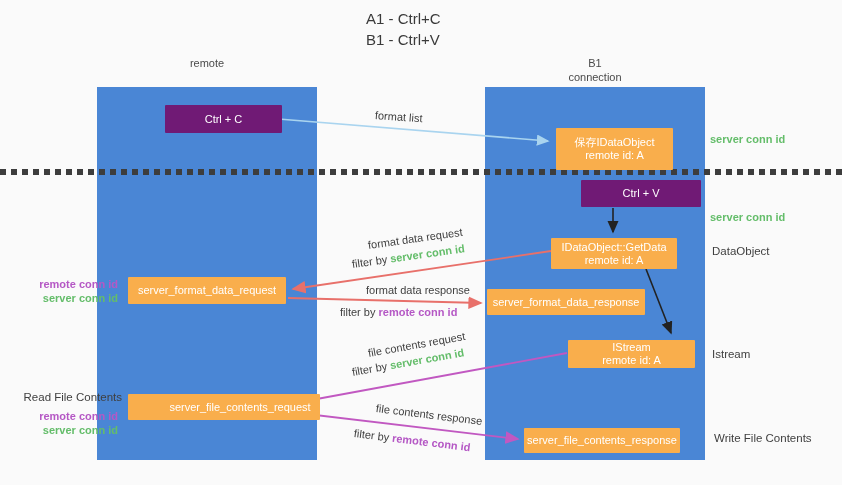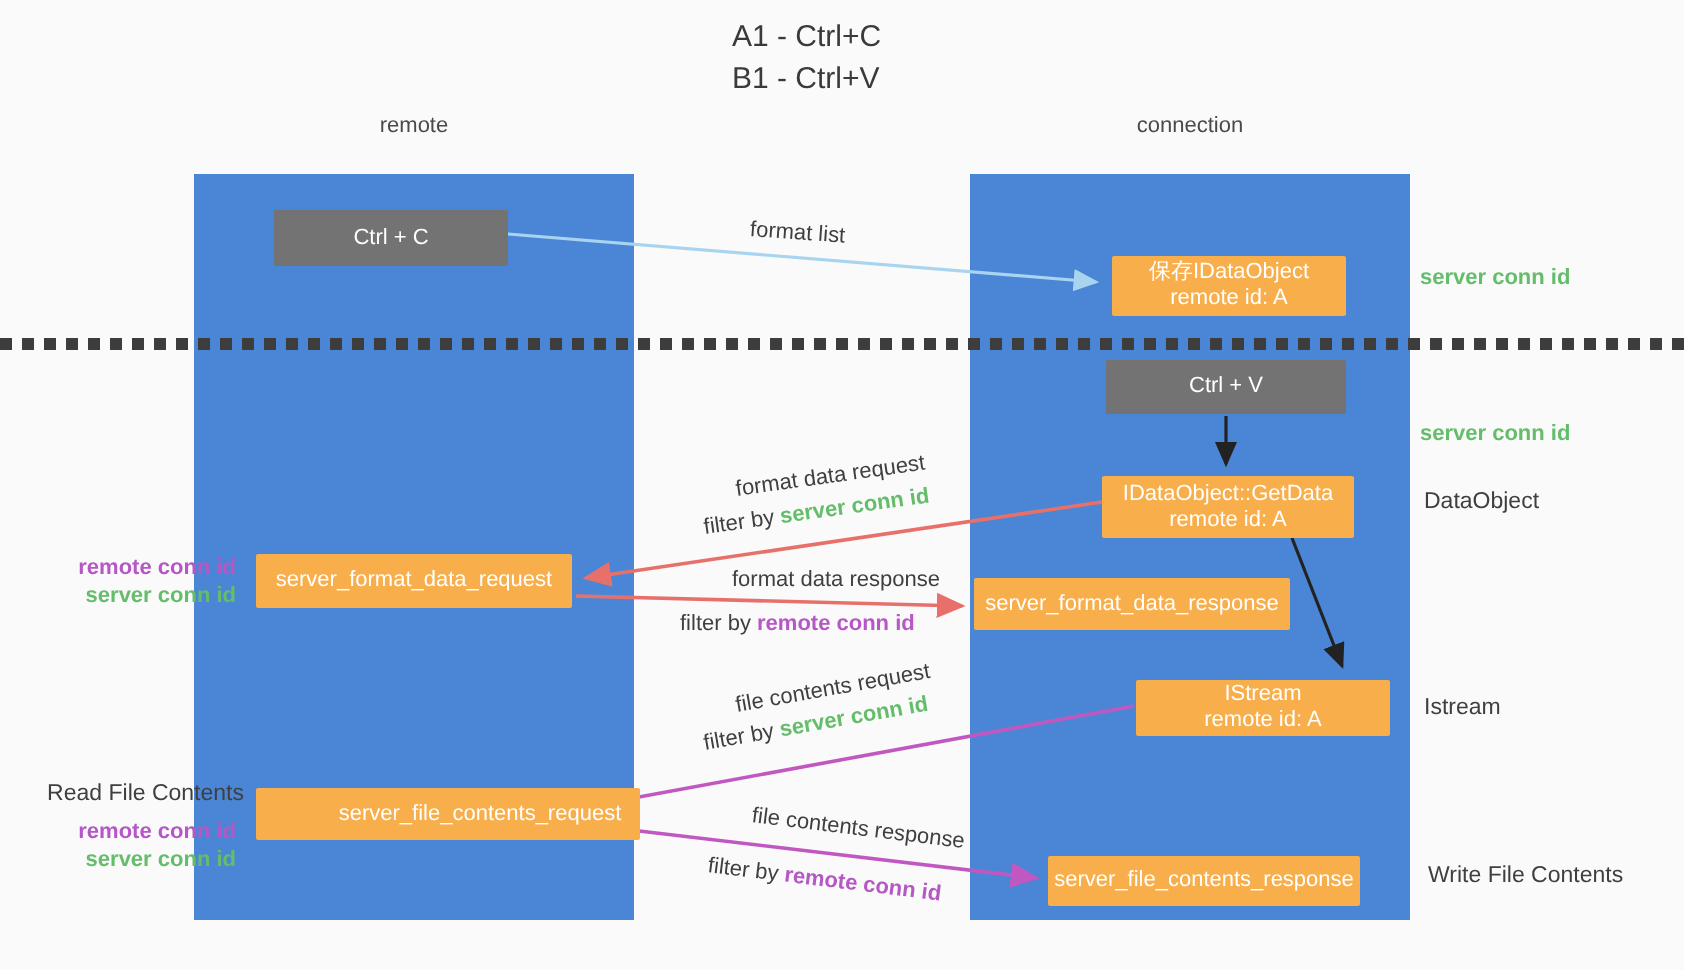--- a/index.html
+++ b/index.html
@@ -6,21 +6,21 @@
   body{font-family:"Liberation Sans",sans-serif;background:#fafafa;}
   .canvas{position:relative;width:842px;height:485px;background:#fafafa;overflow:hidden;}
   .title{position:absolute;left:366px;top:8px;font-size:15px;line-height:21px;color:#3a3a3a;}
   .lane-header{position:absolute;top:56px;width:220px;text-align:center;font-size:11px;line-height:14px;color:#4a4a4a;}
   .lane{position:absolute;top:87px;width:220px;height:373px;background:#4a86d5;z-index:1;}
   .dotted{position:absolute;left:0;top:169px;width:842px;height:6px;z-index:3;
     background:repeating-linear-gradient(90deg,#3d3d3d 0 6px,transparent 6px 11px);}
   .arrows{position:absolute;left:0;top:0;width:842px;height:485px;z-index:4;pointer-events:none;}
   .node{position:absolute;z-index:5;display:flex;flex-direction:column;align-items:center;justify-content:center;
     color:#fff;font-size:11px;line-height:13px;text-align:center;border-radius:1px;}
-  .green-node{background:#737373;}
+  .green-node{background:#701a75;margin-left:28px;}
   .orange-node{background:#f9ae4c;}
   .side-label{position:absolute;z-index:5;font-size:11.5px;color:#3f3f3f;white-space:nowrap;}
   .side-label.bold-green{color:#64bd6a;font-weight:bold;font-size:11px;}
   .side-label.bold-purple{color:#b558c5;font-weight:bold;font-size:11px;}
   .left-col{position:absolute;z-index:5;width:118px;text-align:right;white-space:nowrap;}
   .arrow-label{position:absolute;z-index:5;font-size:11px;color:#3f3f3f;white-space:nowrap;transform-origin:left center;}
   .arrow-label .g{color:#64bd6a;font-weight:bold;}
   .arrow-label .p{color:#b558c5;font-weight:bold;}
 </style>
 </head>
@@ -30,20 +30,21 @@
 
   <div class="title">
     <div>A1 - Ctrl+C</div>
     <div>B1 - Ctrl+V</div>
   </div>
 
   <div class="lane-header" style="left:97px;">
     <div>remote</div>
   </div>
   <div class="lane-header" style="left:485px;">
+    <div>B1</div>
     <div>connection</div>
   </div>
 
   <div class="lane" style="left:97px;"></div>
   <div class="lane" style="left:485px;"></div>
 
   <div class="dotted"></div>
 
   <svg class="arrows" viewBox="0 0 842 485">
     <defs>
@@ -66,21 +67,21 @@
     <line x1="551" y1="251" x2="293" y2="289" stroke="#e8706a" stroke-width="1.8" marker-end="url(#ah-red)"></line>
     <line x1="288" y1="298" x2="481" y2="303" stroke="#e8706a" stroke-width="1.8" marker-end="url(#ah-red)"></line>
     <line x1="567" y1="353" x2="295" y2="403" stroke="#c158c1" stroke-width="1.8" marker-end="url(#ah-magenta)"></line>
     <line x1="290" y1="412" x2="518" y2="439" stroke="#c158c1" stroke-width="1.8" marker-end="url(#ah-magenta)"></line>
   </svg>
 
   <div class="node green-node" style="left:137px;top:105px;width:117px;height:28px;">
     <div>Ctrl + C</div>
   </div>
 
-  <div class="node orange-node" style="left:556px;top:128px;width:117px;height:30px;">
+  <div class="node orange-node" style="left:556px;top:128px;width:117px;height:42px;">
     <div>保存IDataObject</div>
     <div>remote id: A</div>
   </div>
 
   <div class="node green-node" style="left:553px;top:180px;width:120px;height:27px;">
     <div>Ctrl + V</div>
   </div>
 
   <div class="node orange-node" style="left:551px;top:238px;width:126px;height:31px;">
     <div>IDataObject::GetData</div>

